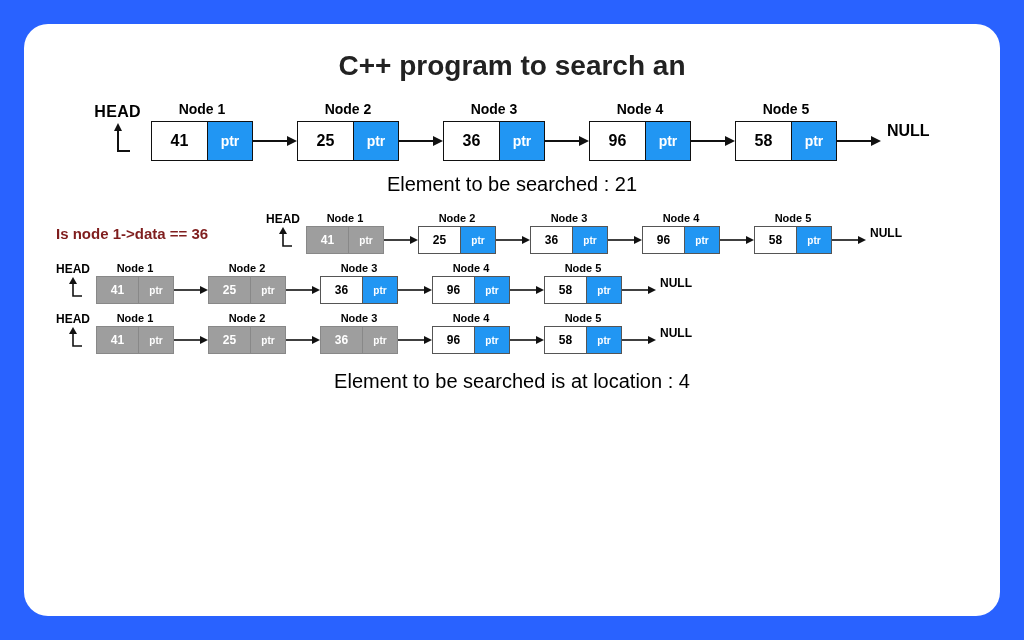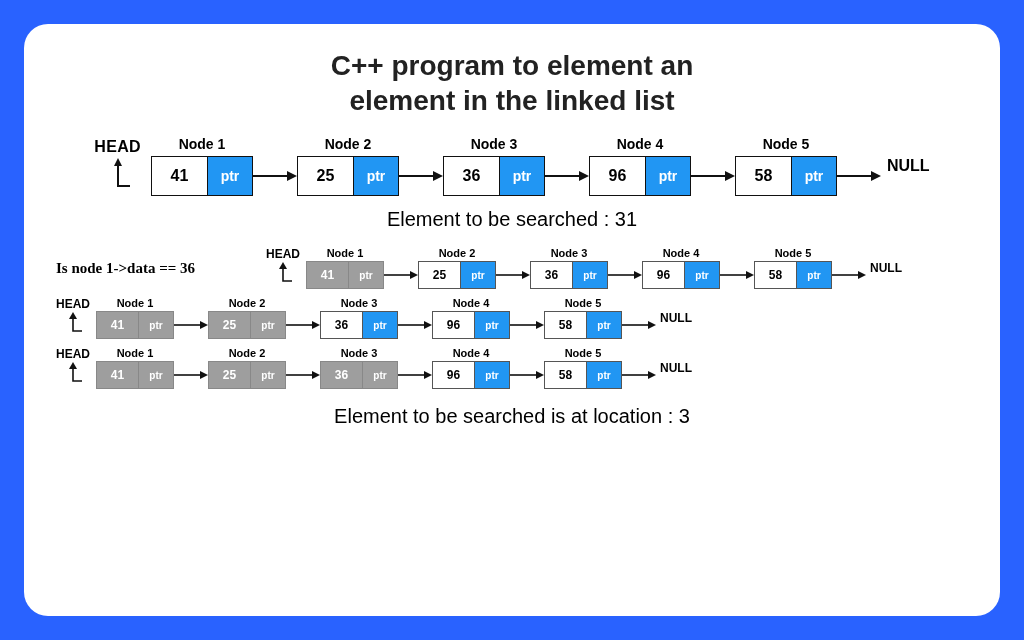--- a/index.html
+++ b/index.html
@@ -60,21 +60,21 @@
   .arr-lg { width:44px; height:40px; display:flex; align-items:center; }
   .null-lg { font-weight:700; font-size:16px; margin-left:6px; align-self:center; padding-bottom:0; }
 
   .search-target { text-align:center; font-size:20px; margin: 12px 0 16px; }
 
   
   .step-row {
     display:flex; align-items:center; margin-bottom: 8px;
   }
   .step-q {
-    width: 210px; font-size: 15px; color:#000000; font-weight:600;font-family:Liberation Serif, serif;
+    width: 210px; font-size: 15px; color:#7f1d1d; font-weight:600;
   }
   .chain-sm { display:flex; align-items:flex-end; }
   .head-sm { display:flex; flex-direction:column; align-items:center; margin-right:6px; }
   .head-sm .lbl { font-weight:700; font-size:12px; }
   .nodecol-sm { display:flex; flex-direction:column; align-items:center; }
   .nodecol-sm .nl { font-size:11px; font-weight:600; margin-bottom:2px; }
   .box-sm {
     display:flex; border:1px solid #555; height:28px;
   }
   .box-sm .data {
@@ -92,22 +92,21 @@
   .null-sm { font-weight:700; font-size:12px; margin-left:4px; align-self:center; }
 
   .result-line { text-align:center; font-size:20px; margin-top: 16px; }
 </style>
 </head>
 <body>
 
 <div class="card">
 
   <div class="title">
-    <span>C++ program to element an</span><br>
-    <span>element in the linked list</span>
+    <span>C++ program to search an</span><br>
   </div>
 
   <div class="chain-top">
     <div class="head-lg">
       <span class="lbl">HEAD</span>
       <svg width="28" height="40">
         <path d="M14 6 L14 30 L26 30" fill="none" stroke="#111" stroke-width="2"></path>
         <path d="M14 2 L10 10 L18 10 Z" fill="#111"></path>
       </svg>
     </div>
@@ -177,21 +176,21 @@
     </div>
     <div class="arr-lg">
       <svg width="44" height="14">
           <line x1="0" y1="7" x2="36" y2="7" stroke="#111" stroke-width="2"></line>
           <path d="M44 7 L34 2 L34 12 Z" fill="#111"></path>
         </svg>
     </div>
     <span class="null-lg">NULL</span>
   </div>
 
-  <div class="search-target">Element to be searched : 31</div>
+  <div class="search-target">Element to be searched : 21</div>
 
   <div class="step-row">
     <div class="step-q">Is node 1-&gt;data == 36</div>
     <div class="chain-sm">
       <div class="head-sm">
         <span class="lbl">HEAD</span>
         <svg width="22" height="28">
             <path d="M11 5 L11 20 L20 20" fill="none" stroke="#111" stroke-width="1.6"></path>
             <path d="M11 1 L7 8 L15 8 Z" fill="#111"></path>
           </svg>
@@ -414,15 +413,15 @@
       <div class="arr-sm">
           <svg width="34" height="10">
             <line x1="0" y1="5" x2="27" y2="5" stroke="#111" stroke-width="1.6"></line>
             <path d="M34 5 L26 1 L26 9 Z" fill="#111"></path>
           </svg>
         </div>
       <span class="null-sm">NULL</span>
     </div>
   </div>
 
-  <div class="result-line">Element to be searched is at location : 3</div>
+  <div class="result-line">Element to be searched is at location : 4</div>
 
 </div>
 
 </body></html>

